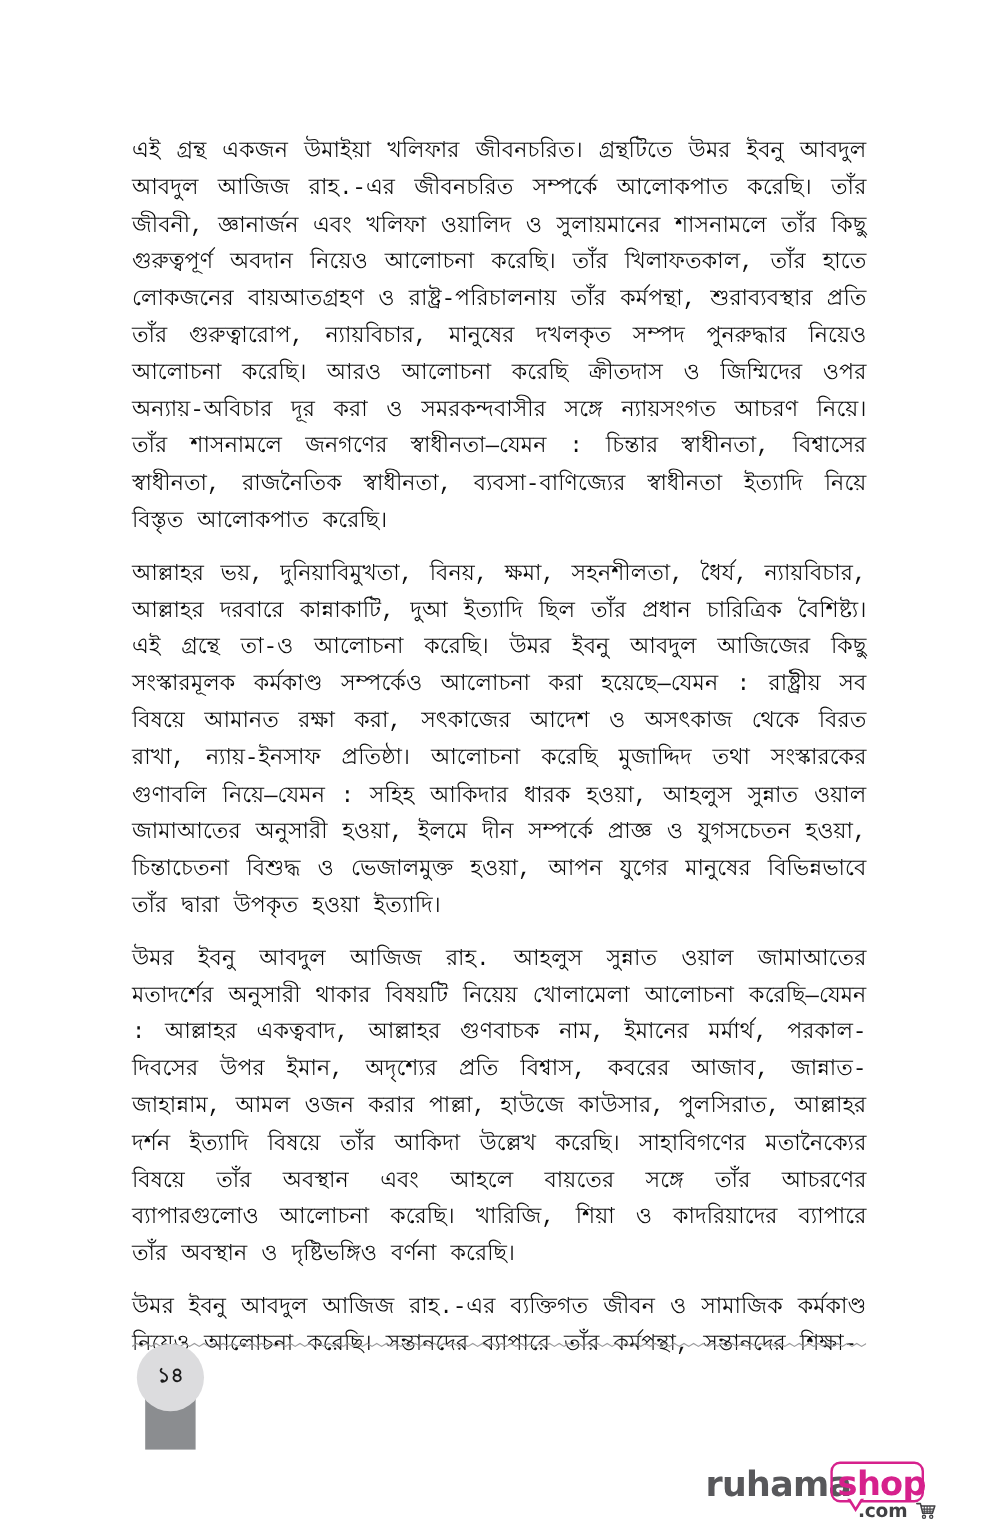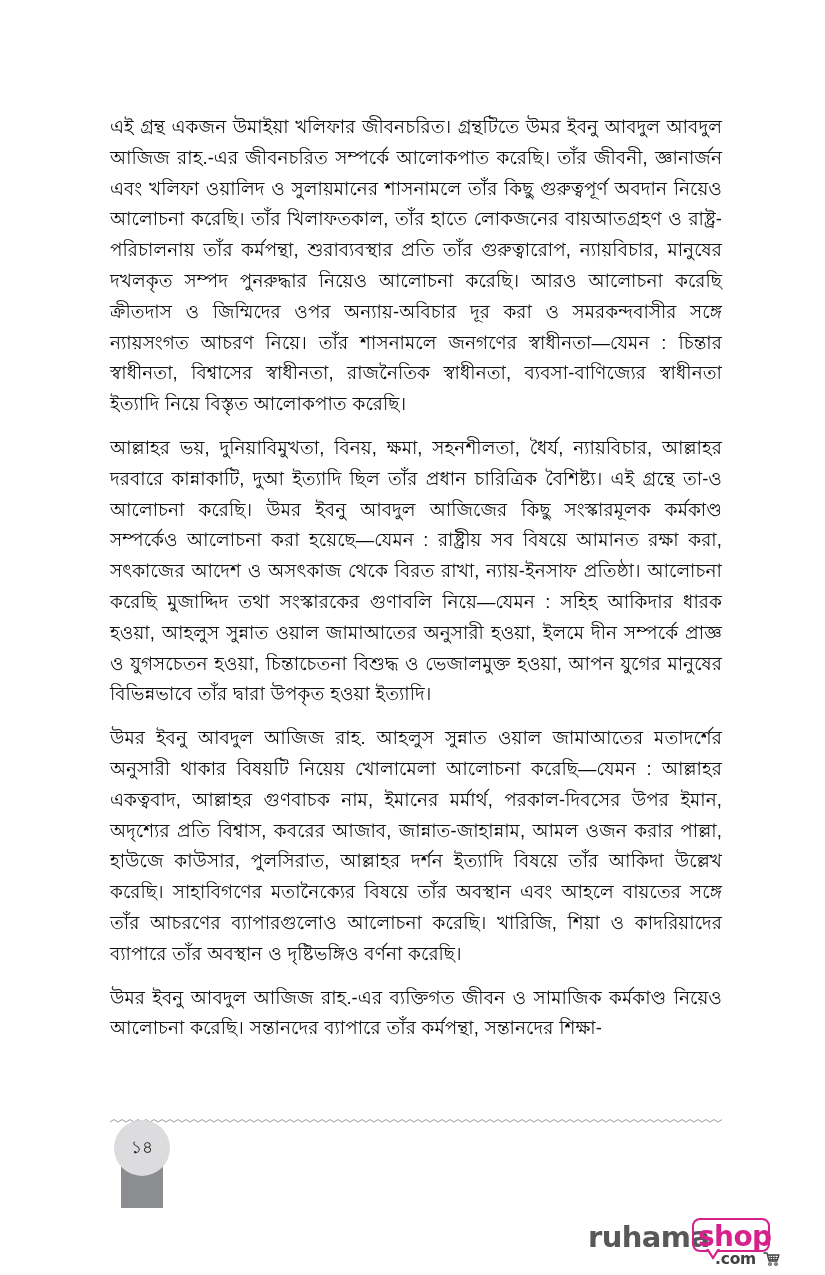--- a/index.html
+++ b/index.html
@@ -30,21 +30,21 @@
     width: 612px;
   }
 
   .para {
     margin: 0 0 13px 0;
     text-align: justify;
     text-justify: inter-word;
     font-size: 18.4px;
     line-height: 30.8px;
     color: #0d0d0d;
-    font-family: Liberation Sans, sans-serif;
+    font-family: Liberation Mono, monospace;
     font-weight: 500;
     letter-spacing: 0.1px;
     word-spacing: 0.5px;
     -webkit-font-smoothing: none;
   }
   .para:last-child { margin-bottom: 0; }
 
   
   #footer {
     position: absolute;
@@ -87,21 +87,21 @@
     height: 56px;
     border-radius: 50%;
     background: #dcdcde;
     display: flex;
     align-items: center;
     justify-content: center;
   }
   #page-number-text {
     font-family: "DejaVu Sans", "Liberation Sans", sans-serif;
     font-size: 17px;
-    font-weight: 400;
+    font-weight: 700;
     color: #1a1a1a;
     line-height: 1;
     padding-bottom: 2px;
   }
 
   #footer-title {
     position: absolute;
     left: 0;
     top: 16px;
     width: 612px;

